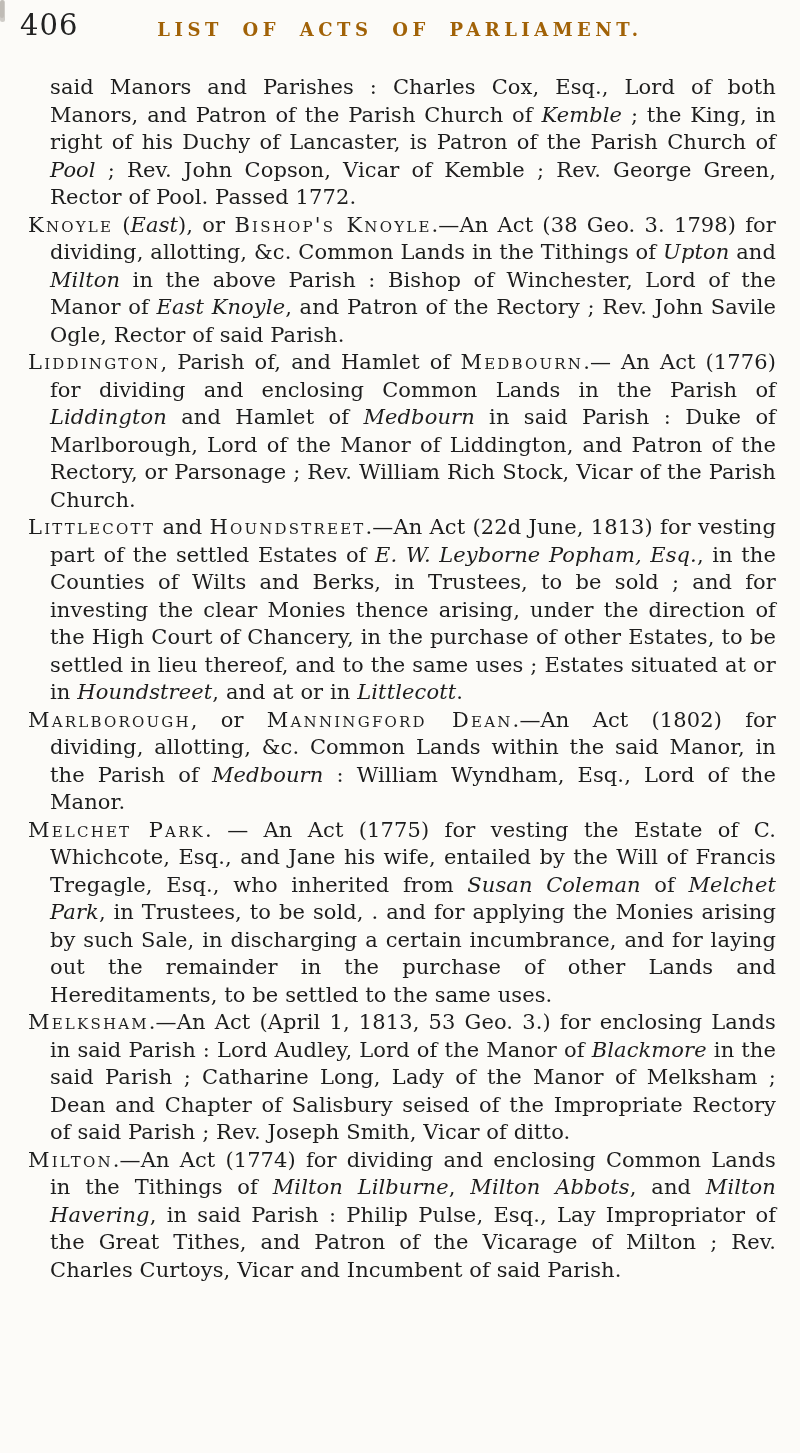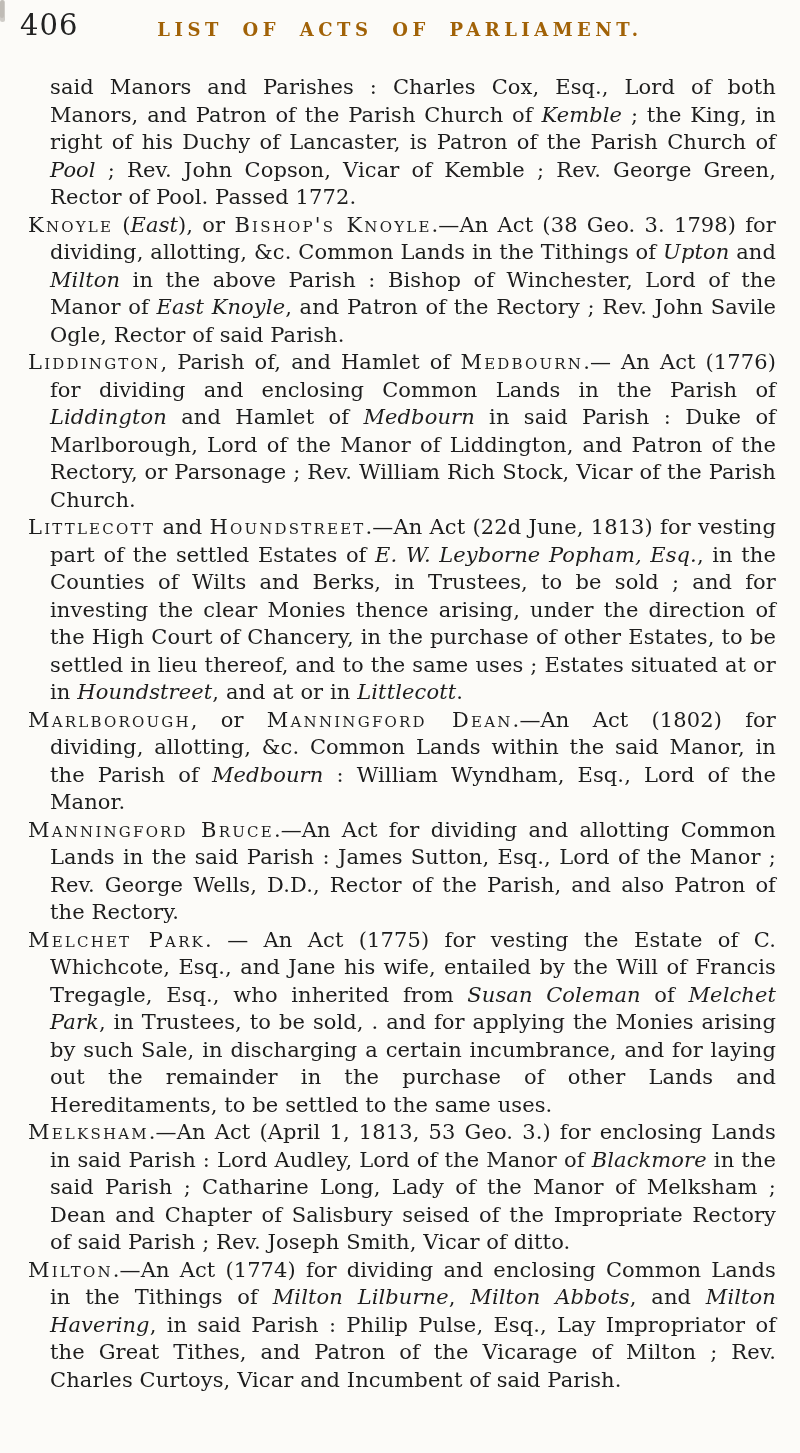--- a/index.html
+++ b/index.html
@@ -66,21 +66,20 @@
     <span class="pagenum">406</span>
     <span class="running-title">LIST OF ACTS OF PARLIAMENT.</span>
   </div>
 
   <div class="body">
       <p class="para plain"><span class="rm">said Manors and Parishes :  Charles Cox, Esq., Lord of both Manors, and Patron of the Parish Church of </span><span class="it">Kemble</span><span class="rm"> ; the King, in right of his Duchy of Lancaster, is Patron of the Parish Church of </span><span class="it">Pool</span><span class="rm"> ; Rev. John Copson, Vicar of Kemble ; Rev. George Green, Rector of Pool.  Passed 1772.</span></p>
       <p class="para hanging"><span class="sc">Knoyle</span><span class="rm"> (</span><span class="it">East</span><span class="rm">), or </span><span class="sc">Bishop's Knoyle</span><span class="rm">.—An Act (38 Geo. 3. 1798) for dividing, allotting, &amp;c. Common Lands in the Tithings of </span><span class="it">Upton</span><span class="rm"> and </span><span class="it">Milton</span><span class="rm"> in the above Parish : Bishop of Winchester, Lord of the Manor of </span><span class="it">East Knoyle</span><span class="rm">, and Patron of the Rectory ; Rev. John Savile Ogle, Rector of said Parish.</span></p>
       <p class="para hanging"><span class="sc">Liddington</span><span class="rm">, Parish of, and Hamlet of </span><span class="sc">Medbourn</span><span class="rm">.— An Act (1776) for dividing and enclosing Common Lands in the Parish of </span><span class="it">Liddington</span><span class="rm"> and Hamlet of </span><span class="it">Medbourn</span><span class="rm"> in said Parish : Duke of Marlborough, Lord of the Manor of Liddington, and Patron of the Rectory, or Parsonage ; Rev. William Rich Stock, Vicar of the Parish Church.</span></p>
       <p class="para hanging"><span class="sc">Littlecott</span><span class="rm"> and </span><span class="sc">Houndstreet</span><span class="rm">.—An Act (22d June, 1813) for vesting part of the settled Estates of </span><span class="it">E. W. Leyborne Popham, Esq.</span><span class="rm">, in the Counties of Wilts and Berks, in Trustees, to be sold ; and for investing the clear Monies thence arising, under the direction of the High Court of Chancery, in the purchase of other Estates, to be settled in lieu thereof, and to the same uses ; Estates situated at or in </span><span class="it">Houndstreet</span><span class="rm">, and at or in </span><span class="it">Littlecott</span><span class="rm">.</span></p>
       <p class="para hanging"><span class="sc">Marlborough</span><span class="rm">, or </span><span class="sc">Manningford Dean</span><span class="rm">.—An Act (1802) for dividing, allotting, &amp;c. Common Lands within the said Manor, in the Parish of </span><span class="it">Medbourn</span><span class="rm"> : William Wyndham, Esq., Lord of the Manor.</span></p>
-      <p class="para hanging"><span class="sc">Manningford Bruce</span><span class="rm">.—An Act for dividing and allotting Common Lands in the said Parish : James Sutton, Esq., Lord of the Manor ; Rev. George Wells, D.D., Rector of the Parish, and also Patron of the Rectory.</span></p>
       <p class="para hanging"><span class="sc">Melchet Park</span><span class="rm">. — An Act (1775) for vesting the Estate of C. Whichcote, Esq., and Jane his wife, entailed by the Will of Francis Tregagle, Esq., who inherited from </span><span class="it">Susan Coleman</span><span class="rm"> of </span><span class="it">Melchet Park</span><span class="rm">, in Trustees, to be sold, . and for applying the Monies arising by such Sale, in discharging a certain incumbrance, and for laying out the remainder in the purchase of other Lands and Hereditaments, to be settled to the same uses.</span></p>
       <p class="para hanging"><span class="sc">Melksham</span><span class="rm">.—An Act (April 1, 1813, 53 Geo. 3.) for enclosing Lands in said Parish : Lord Audley, Lord of the Manor of </span><span class="it">Blackmore</span><span class="rm"> in the said Parish ; Catharine Long, Lady of the Manor of Melksham ; Dean and Chapter of Salisbury seised of the Impropriate Rectory of said Parish ; Rev. Joseph Smith, Vicar of ditto.</span></p>
       <p class="para hanging"><span class="sc">Milton</span><span class="rm">.—An Act (1774) for dividing and enclosing Common Lands in the Tithings of </span><span class="it">Milton Lilburne</span><span class="rm">, </span><span class="it">Milton Abbots</span><span class="rm">, and </span><span class="it">Milton Havering</span><span class="rm">, in said Parish : Philip Pulse, Esq., Lay Impropriator of the Great Tithes, and Patron of the Vicarage of Milton ; Rev. Charles Curtoys, Vicar and Incumbent of said Parish.</span></p>
     </div>
 
   <div class="smudge s1"></div>
   <div class="smudge s2"></div>
 </div>
 
 </body></html>

